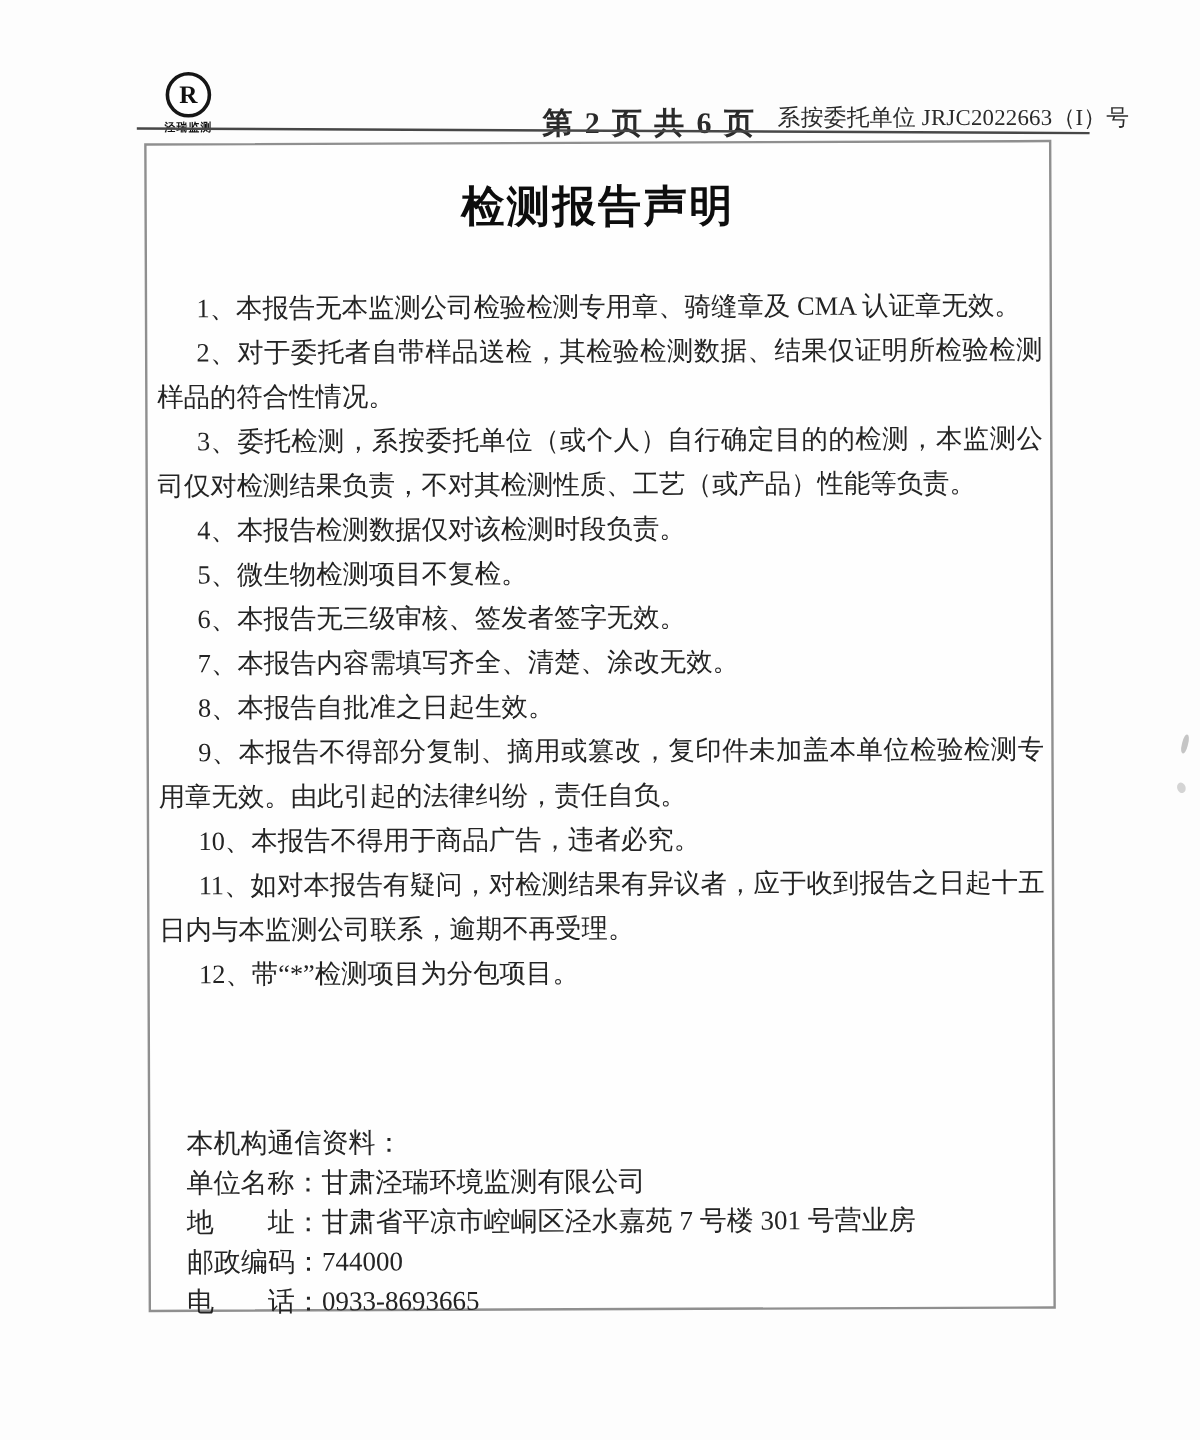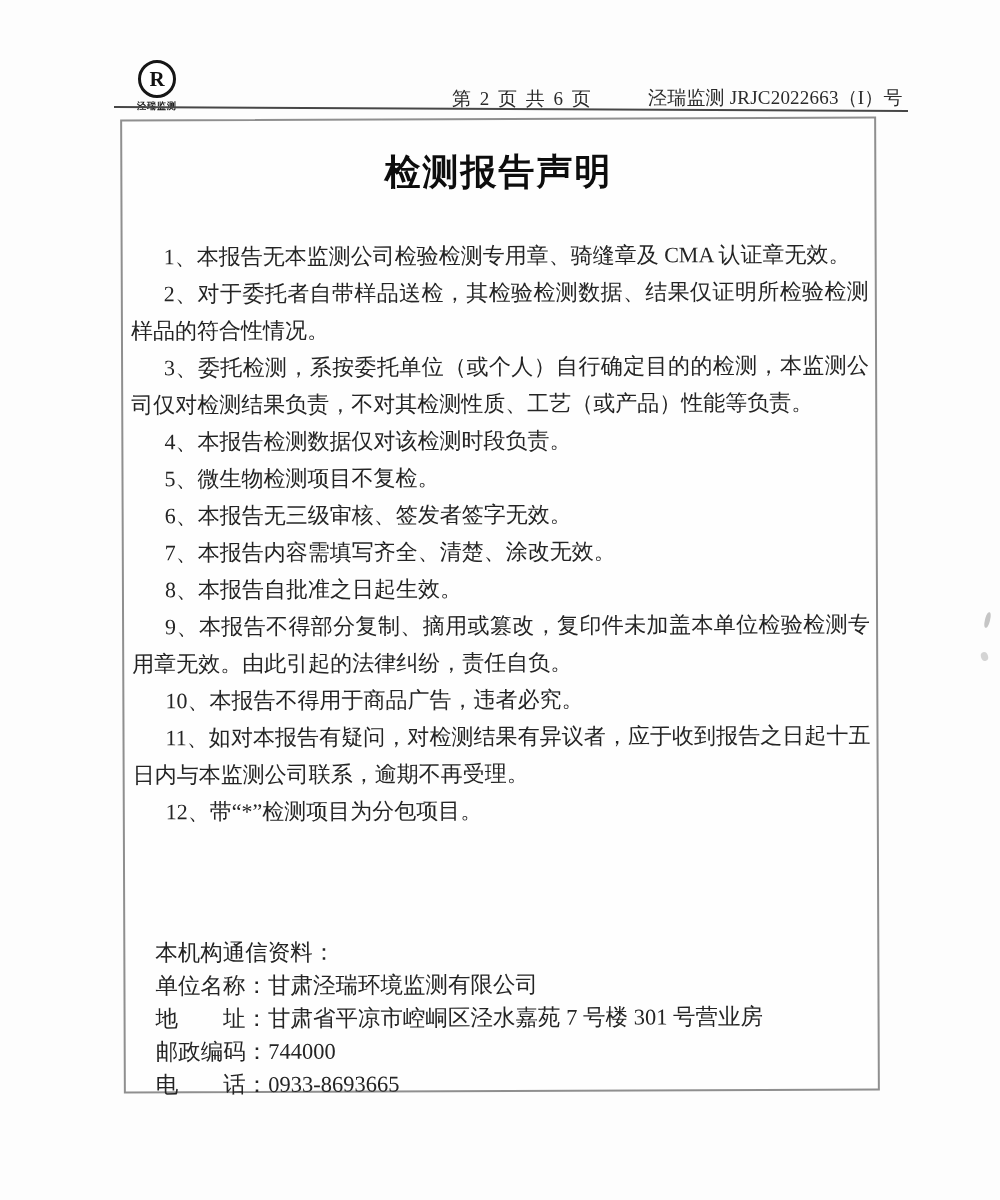--- a/index.html
+++ b/index.html
@@ -20,21 +20,21 @@
     margin:0 auto;display:flex;align-items:center;justify-content:center;
     font-weight:bold;font-size:21px;color:#111;background:#fff;
   }
   .logo-caption{
     font-size:9px;font-weight:bold;letter-spacing:1px;margin-top:2px;
     color:#111;white-space:nowrap;transform:scaleY(1.05);
     font-family:"Liberation Sans","DejaVu Sans",sans-serif;
   }
   .page-info{
     position:absolute;left:452px;top:86px;
-    font-size:19px;letter-spacing:2px;color:#2a2a2a;white-space:nowrap;
+    font-size:25px;letter-spacing:2px;color:#2a2a2a;white-space:nowrap;font-weight:bold;
   }
   .doc-number{
     position:absolute;left:648px;top:85px;
     font-size:19px;color:#2a2a2a;white-space:nowrap;letter-spacing:0.2px;
   }
   .header-rule{
     position:absolute;left:114px;top:108px;width:794px;height:2px;
     background:#474747;transform:rotate(0.28deg);
   }
 
@@ -77,21 +77,21 @@
 <div class="page">
 
   <div class="logo">
     <div class="logo-circle">
       <span>R</span>
     </div>
     <div class="logo-caption">泾瑞监测</div>
   </div>
 
   <div class="page-info">第 2 页 共 6 页</div>
-  <div class="doc-number">泾瑞监测 JRJC2022663（I）号</div>
+  <div class="doc-number">系按委托单位 JRJC2022663（I）号</div>
   <div class="header-rule"></div>
 
   <div class="report-box">
     <h1 class="title">检测报告声明</h1>
 
     <div class="statements">
       <p>1、本报告无本监测公司检验检测专用章、骑缝章及 CMA 认证章无效。</p>
       <p>2、对于委托者自带样品送检，其检验检测数据、结果仅证明所检验检测样品的符合性情况。</p>
       <p>3、委托检测，系按委托单位（或个人）自行确定目的的检测，本监测公司仅对检测结果负责，不对其检测性质、工艺（或产品）性能等负责。</p>
       <p>4、本报告检测数据仅对该检测时段负责。</p>

